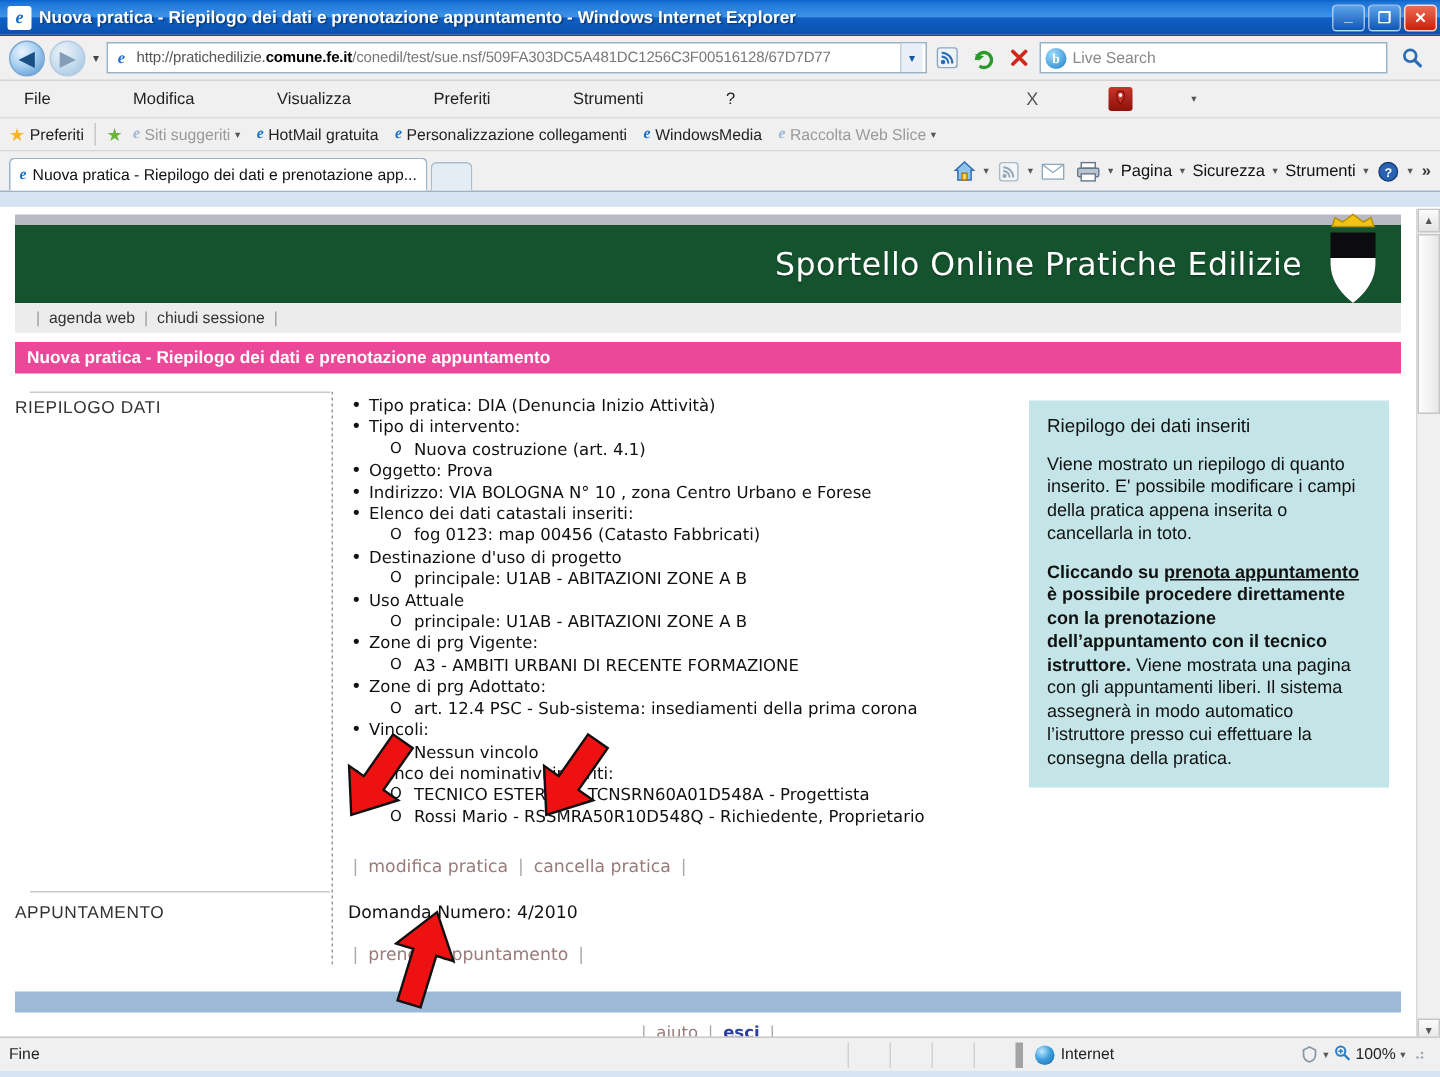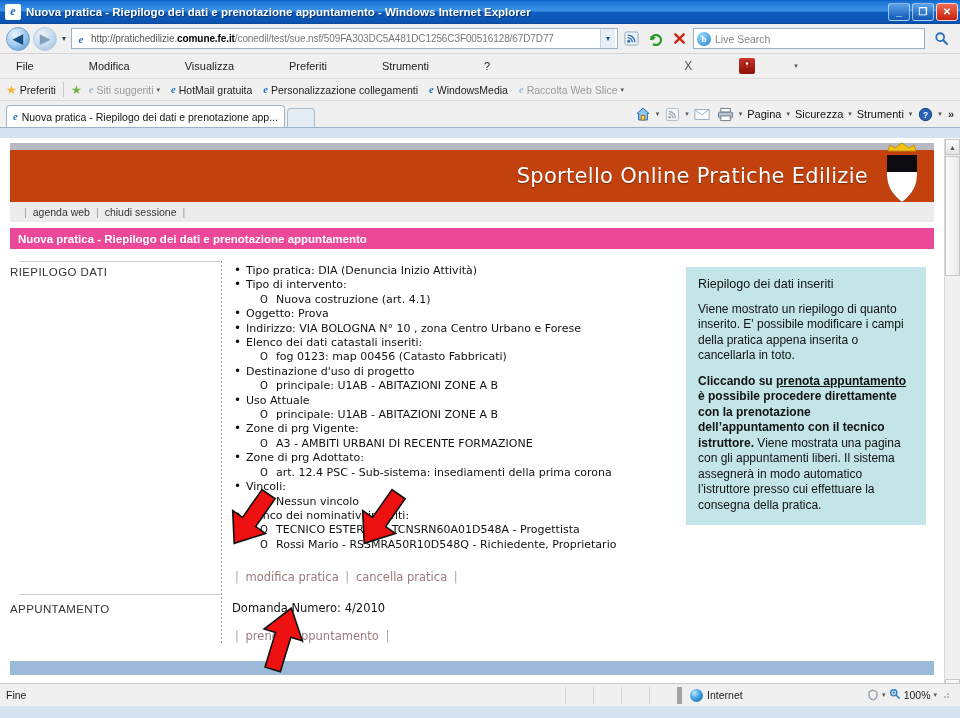--- a/index.html
+++ b/index.html
@@ -147,21 +147,21 @@
   }
   .page {
     position: absolute; left: 0; top: 0; right: 16px; bottom: 0;
     background: #fff; overflow: hidden;
   }
   .page-inner { margin: 4px 10px 0 10px; }
 
   
   .site-strip { height: 7px; background: #b9b9c4; }
   .site-head {
-    height: 52px; background: #c2410c; position: relative;
+    height: 52px; background: #14532d; position: relative;
     display: flex; align-items: center; justify-content: flex-end;
     padding-right: 66px;
   }
   .site-title {
     color: #fff; font-size: 21px; letter-spacing: .3px;
     font-family: "DejaVu Sans", sans-serif; font-weight: 400;
     text-shadow: 0 1px 1px rgba(0,0,0,.4);
   }
   .crest {
     position: absolute; right: 10px; top: -9px; width: 44px; height: 64px;
@@ -250,21 +250,21 @@
             display: flex; align-items: center; justify-content: center; font-size: 7px; color: #555; }
   .sb-btn.bot { position: absolute; bottom: 0; left: 0; right: 0; }
   .sb-thumb { position:absolute; top:17px; left:0; right:0; height: 120px;
               background: linear-gradient(to right,#fdfdfd,#e8e8e8); border:1px solid #c6c6c6; }
 
   
   .arrow { position: absolute; }
 
   
   .statusbar {
-    position: absolute; left: 0; bottom: 12px; width: 960px; height: 23px;
+    position: absolute; left: 0; bottom: 4px; width: 960px; height: 23px;
     background: #f0f0f0; border-top: 1px solid #c9c9c9;
     display: flex; align-items: center; font-size: 10.5px; color: #222; justify-content: flex-end;
   }
   .sb-text { padding-left: 6px; flex: 1; }
   .sb-cell { width: 28px; height: 17px; border-left: 1px solid #d2d2d2; }
   .sb-zone { display: flex; align-items: center; gap: 4px; width: 190px; padding-left: 8px;
              border-left: 5px solid #a3a3a3; height: 17px;}
   .globe { width: 13px; height: 13px; border-radius: 50%;
            background: radial-gradient(circle at 35% 30%, #bfe9ff 0%, #3fa0dd 45%, #1565a8 100%); }
   .sb-right { display: flex; align-items: center; gap: 3px; padding-right: 8px; }

